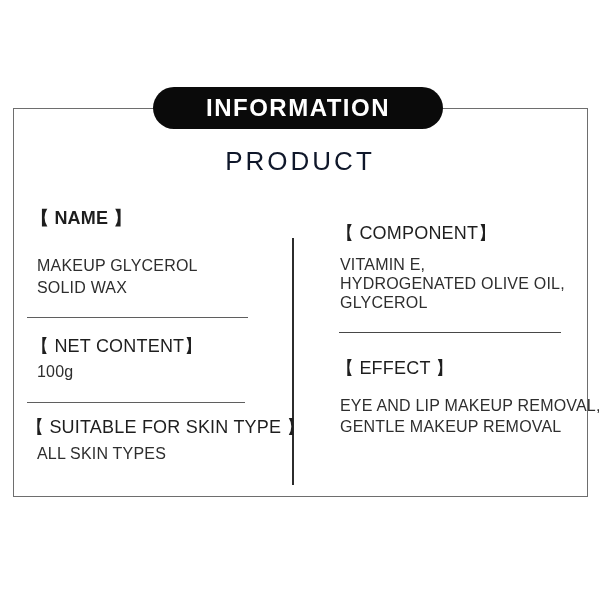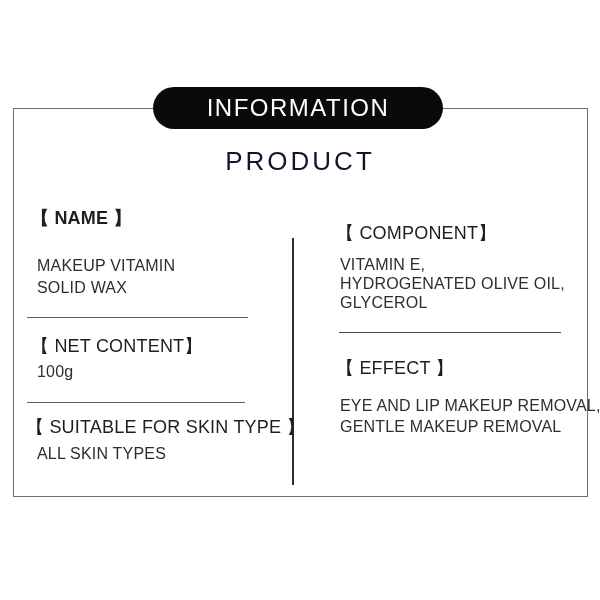--- a/index.html
+++ b/index.html
@@ -36,21 +36,21 @@
     position: absolute;
     left: 153px; top: 87px;
     width: 290px; height: 42px;
     background: var(--badge-bg);
     border-radius: 22px;
     display: flex; align-items: center; justify-content: center;
   }
   .badge-label {
     color: var(--badge-text);
     font-size: 24px;
-    font-weight: normal;
+    font-weight: bold;
     letter-spacing: 1.5px;
     white-space: nowrap;
   }
 
   .subtitle {
     position: absolute;
     left: 0; top: 146px;
     width: 600px;
     text-align: center;
     font-size: 26px;
@@ -102,21 +102,21 @@
   <div class="badge">
     <span class="badge-label">INFORMATION</span>
   </div>
 
   <div class="subtitle">PRODUCT</div>
 
   <div class="vline" style="left:292px; top:238px; height:247px;"></div>
 
   <div class="heading" style="left:31px; top:206px;font-weight:bold;">【 NAME 】</div>
   <div class="bodytext lh22" style="left:37px; top:255px;">
-    <div>MAKEUP VITAMIN</div>
+    <div>MAKEUP GLYCEROL</div>
     <div>SOLID WAX</div>
   </div>
   <div class="hline" style="left:27px; top:317px; width:221px;"></div>
 
   <div class="heading" style="left:31px; top:334px;">【 NET CONTENT】</div>
   <div class="bodytext lh22" style="left:37px; top:361px;">
     <div>100g</div>
   </div>
   <div class="hline" style="left:27px; top:402px; width:218px;"></div>
 

